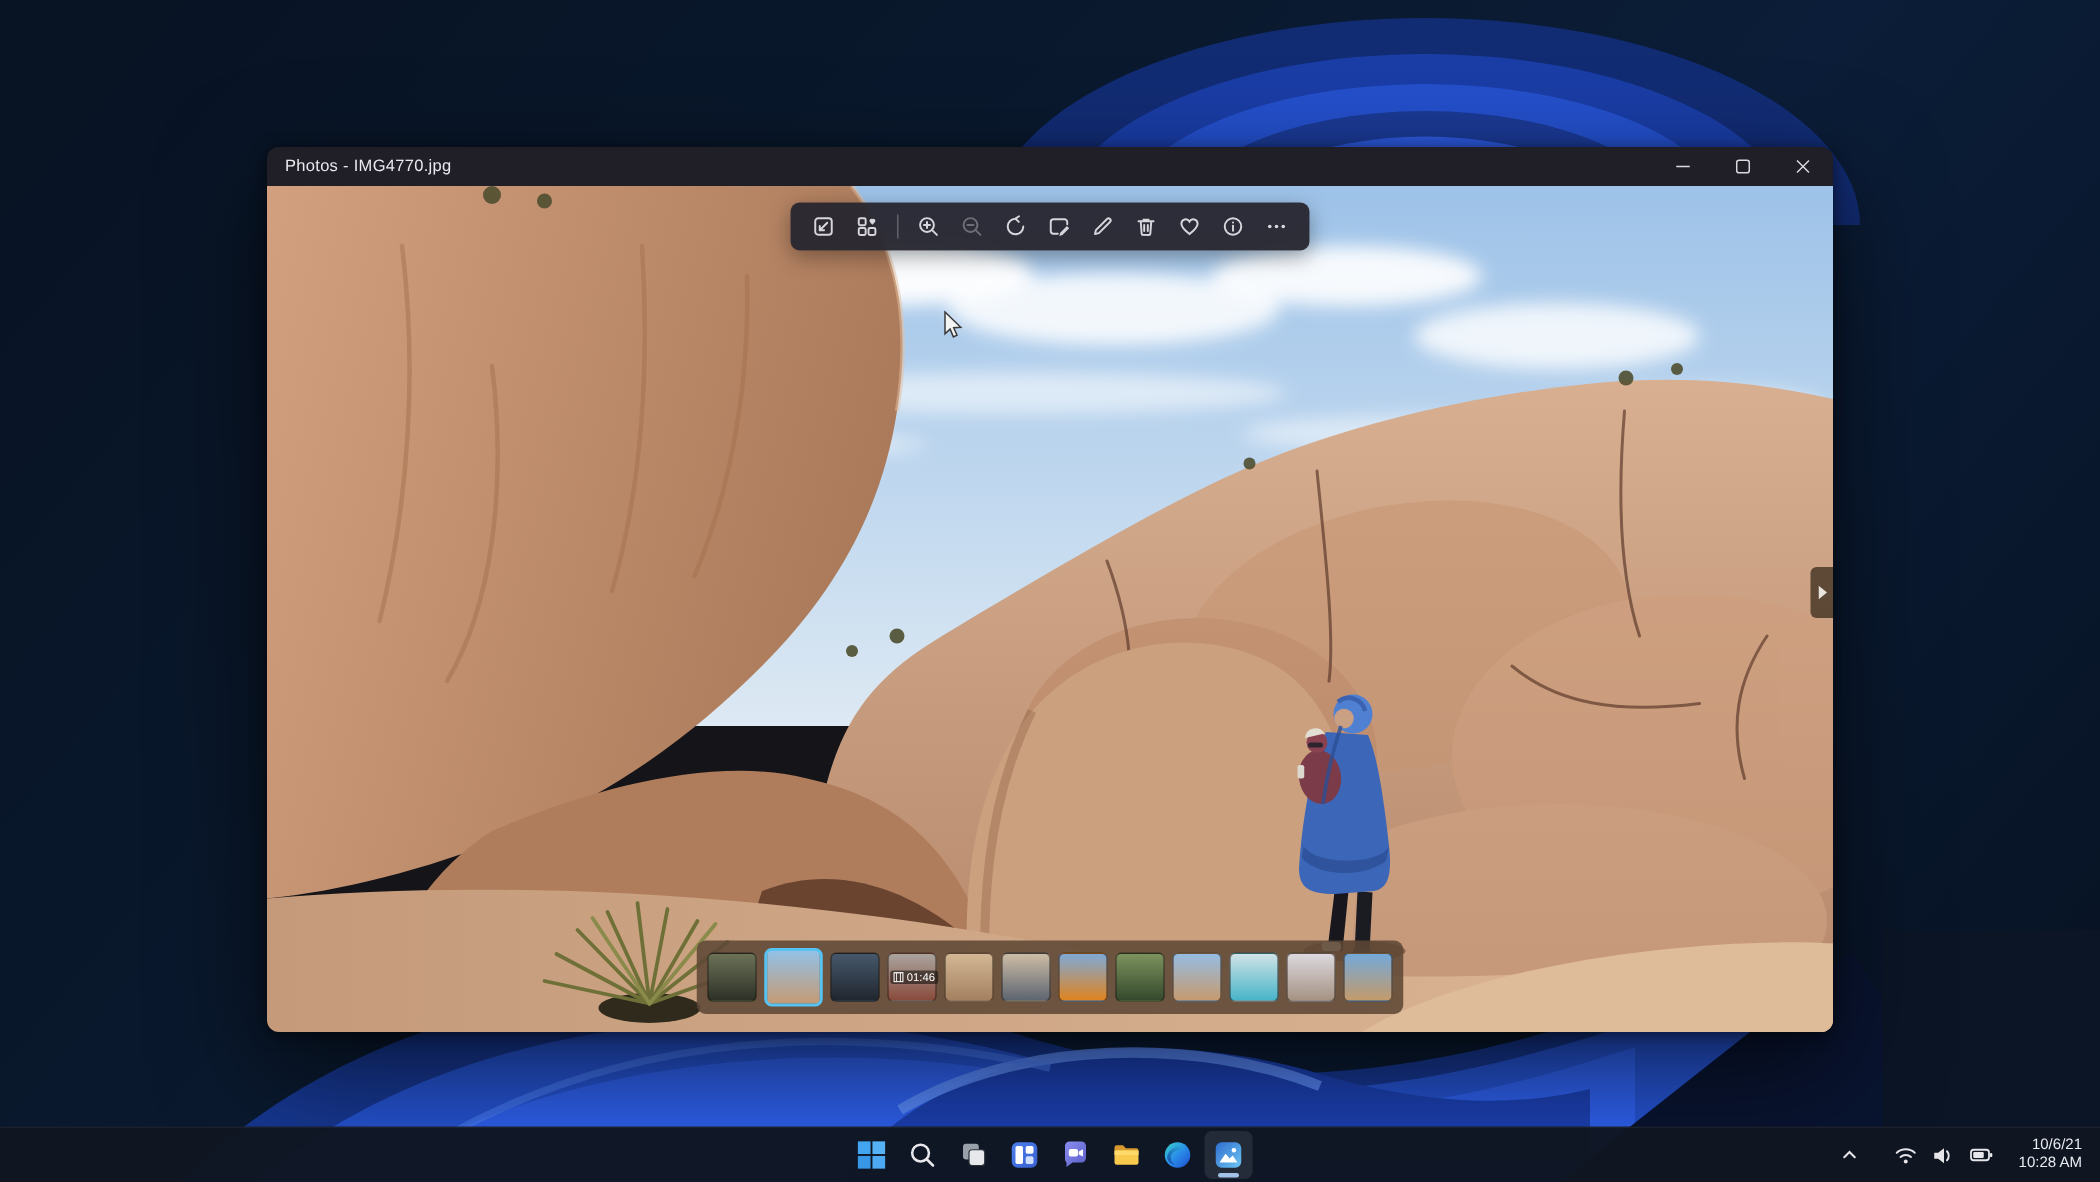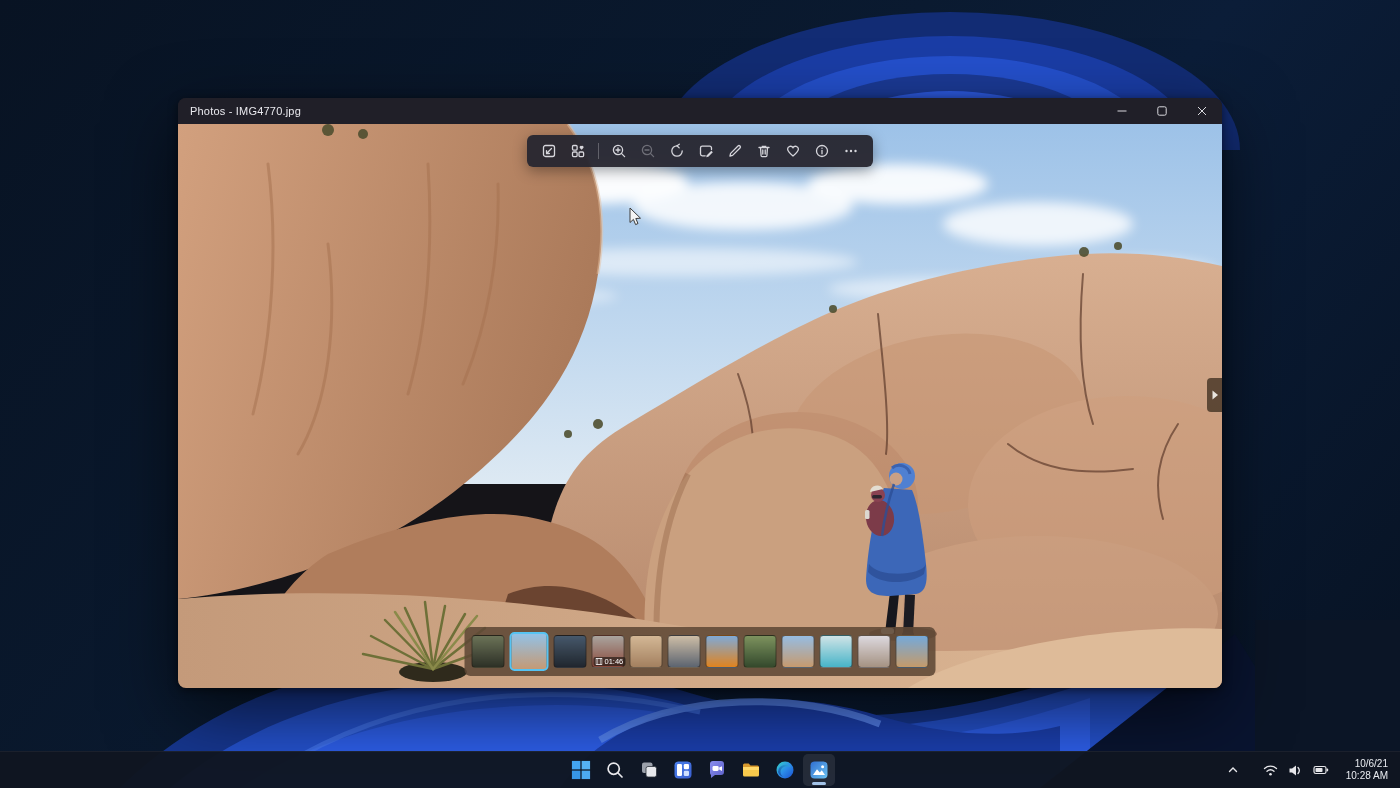--- a/index.html
+++ b/index.html
@@ -33,21 +33,21 @@
             background:rgba(74,56,40,.85);border-radius:4px 0 0 4px;
             display:flex;align-items:center;justify-content:center;}
 
   
   .filmstrip{position:absolute;left:50%;bottom:12px;transform:translateX(-50%);
              display:flex;align-items:center;gap:5px;padding:5px 7px;
              background:rgba(94,72,53,.88);border-radius:6px;}
   .thumb{position:relative;width:33px;height:33px;border-radius:4px;border:1px solid rgba(35,25,18,.55);
          box-sizing:border-box;background:#555;flex:0 0 auto;}
   .thumb.selected{width:39px;height:39px;border:2px solid #56c3f2;border-radius:5px;}
-  .video-badge{position:absolute;left:1px;bottom:1px;display:flex;align-items:center;gap:2px;
+  .video-badge{position:absolute;left:1px;bottom:11px;display:flex;align-items:center;gap:2px;
                background:rgba(25,20,16,.62);border-radius:2px;padding:0 2px;height:9px;}
   .video-badge span{color:#fff;font-size:7.5px;line-height:9px;}
 
   
   .cursor{position:absolute;z-index:60;pointer-events:none;}
 
   
   .taskbar{position:absolute;left:0;bottom:0;width:1400px;height:36px;
            background:rgba(16,22,33,.97);border-top:1px solid rgba(255,255,255,.05);z-index:40;}
   .task-center{position:absolute;left:50%;top:0;transform:translateX(-50%);height:36px;

